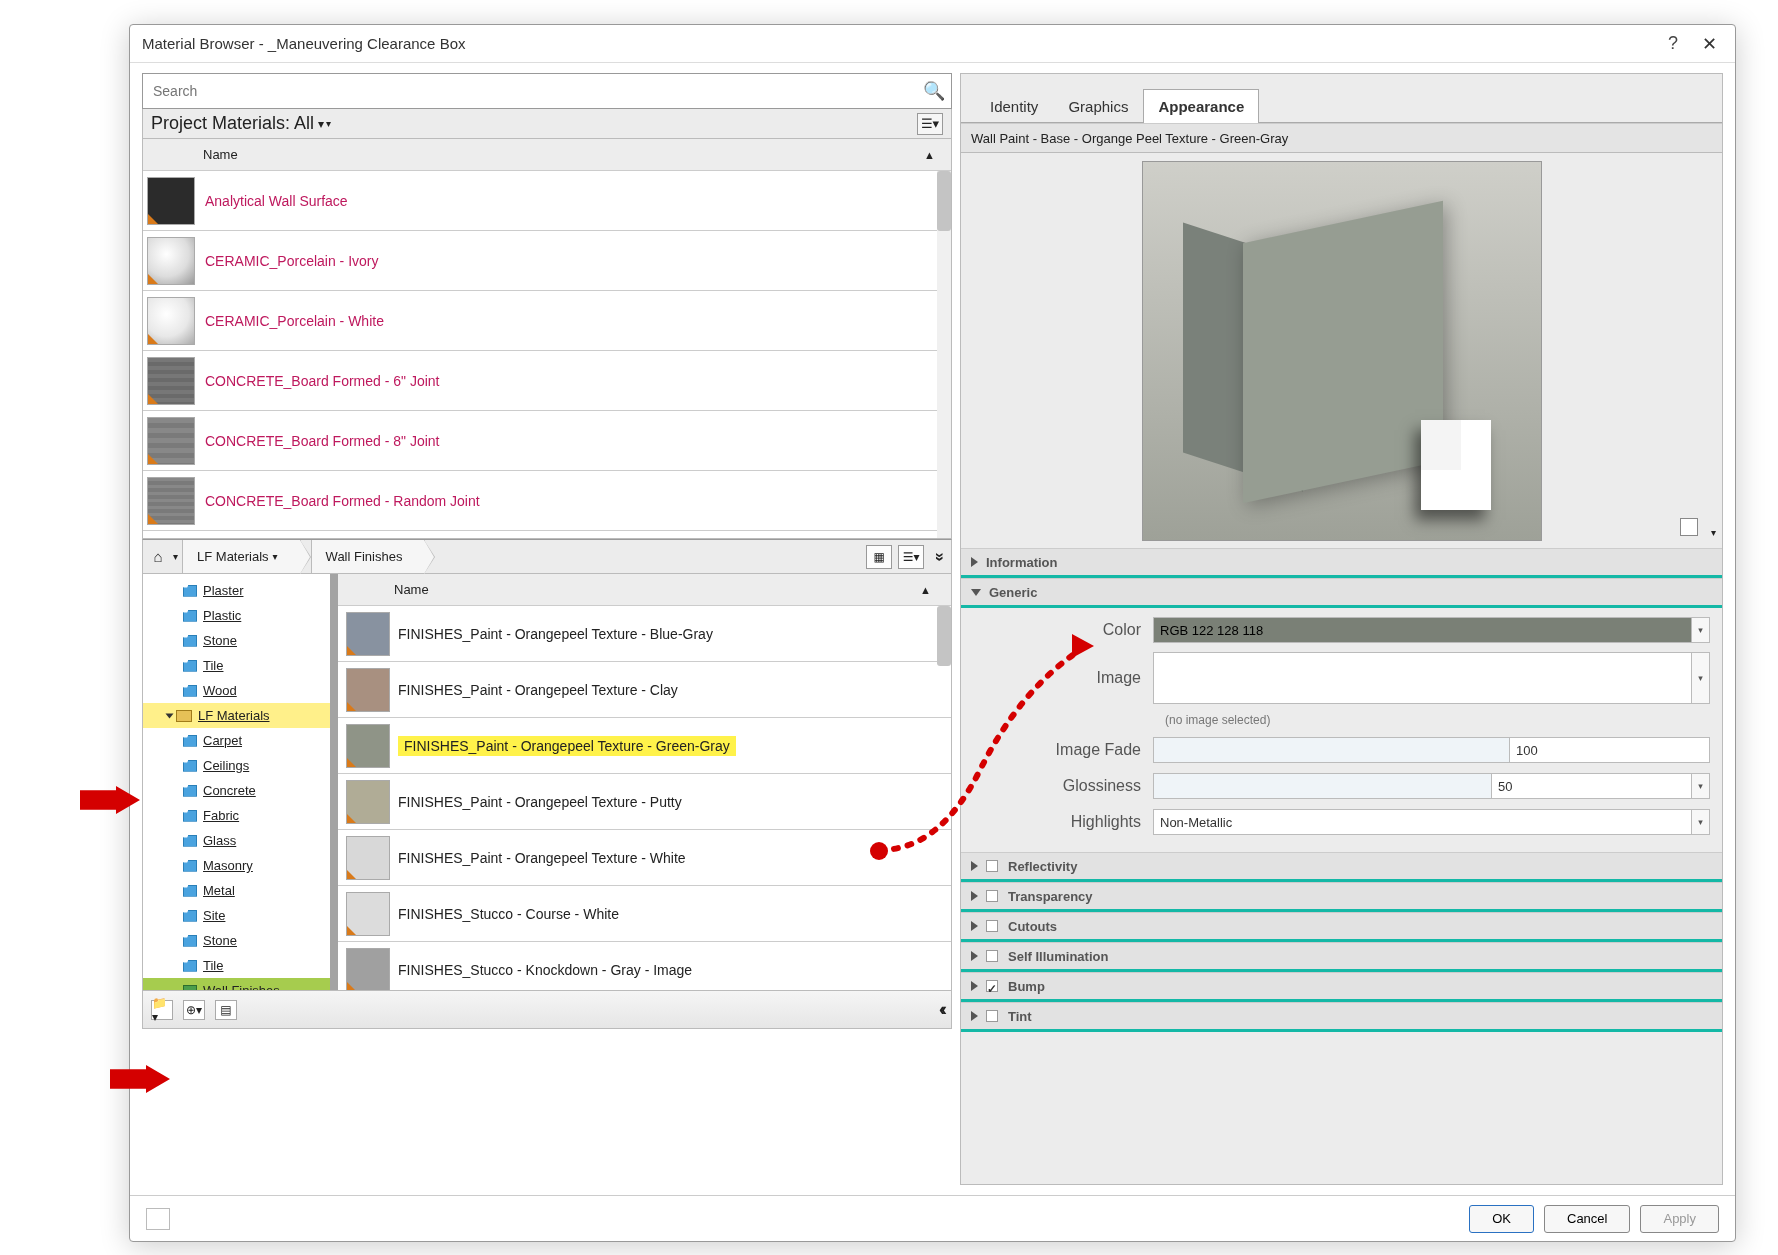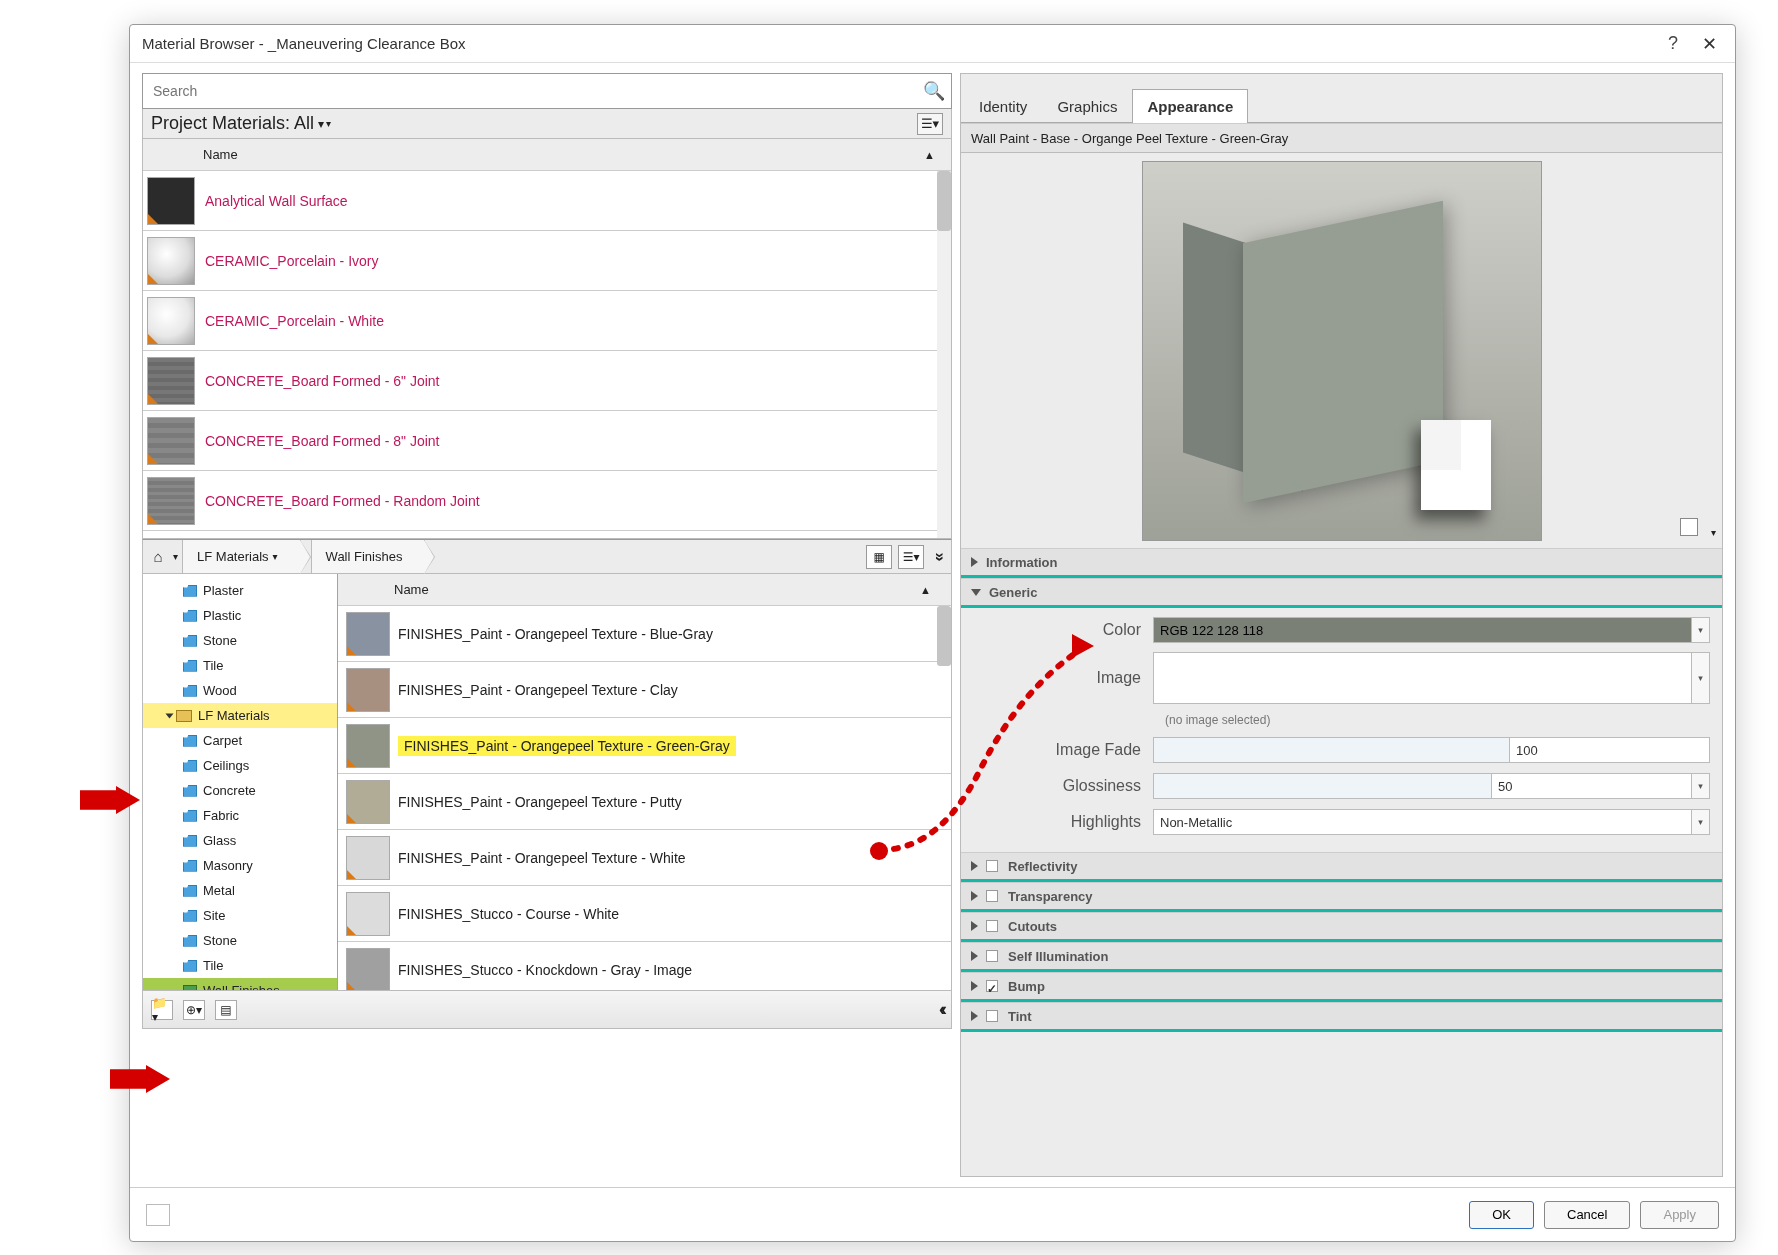--- a/index.html
+++ b/index.html
@@ -39,21 +39,21 @@
   .lower-bar { height:34px; background:#ececec; display:flex; align-items:center; border-bottom:1px solid #bbb;}
   .lower-bar .home { width:30px; text-align:center; font-size:15px;}
   .lower-bar .homecaret { font-size:10px; margin-right:4px;}
   .crumb { position:relative; height:100%; display:flex; align-items:center; padding:0 22px 0 14px; border:1px solid #bbb; border-top:none; border-bottom:none; background:#f6f6f6;}
   .crumb::after { content:""; position:absolute; right:-10px; top:0; width:0; height:0; border-top:17px solid transparent; border-bottom:17px solid transparent; border-left:10px solid #f6f6f6; z-index:2;}
   .crumb::before { content:""; position:absolute; right:-11px; top:0; width:0; height:0; border-top:17px solid transparent; border-bottom:17px solid transparent; border-left:11px solid #bbb; z-index:1;}
   .lower-bar .spacer{flex:1;}
   .lower-bar .sqbtn { width:26px; height:24px; border:1px solid #999; background:#fdfdfd; margin-right:6px; display:flex; align-items:center; justify-content:center; font-size:12px;}
   .lower-bar .chev { font-weight:bold; font-size:16px; margin:0 6px;}
   .lower-split { flex:1; display:flex; overflow:hidden;}
-  .tree { width:195px; background:#fff; border-right:1px solid #a3a3a3; overflow:hidden; padding-top:4px; position:relative;}
+  .tree { width:195px; background:#fff; border-right:8px solid #a3a3a3; overflow:hidden; padding-top:4px; position:relative;text-decoration:underline;}
   .tree-item { display:flex; align-items:center; height:25px; padding-left:40px; font-size:13px; color:#222;}
   .tree-item.level1 { padding-left:24px;}
   .tree-item .fld { width:14px; height:12px; background:#4aa3df; margin-right:6px; border:1px solid #2a7fb8; clip-path: polygon(0 100%, 0 25%, 30% 25%, 40% 0, 100% 0, 100% 100%);}
   .tree-item .fldlib { width:14px; height:12px; background:#4b9e4b; margin-right:6px; border:1px solid #2d6e2d;}
   .tree-item .disc { width:0;height:0; border-left:5px solid #333; border-top:4px solid transparent; border-bottom:4px solid transparent; margin-right:4px;}
   .tree-item.sel { background:#a6cc4e; }
   .tree-item.hl { background:#fff08a;}
   .sublist { flex:1; background:#fff; overflow:hidden; position:relative;}
   .sublist .hdr { height:32px; background:#ededed; display:flex; align-items:center; padding-left:56px; border-bottom:1px solid #ccc; font-size:13px;}
   .sublist .hdr .up { margin-left:auto; margin-right:20px; font-size:11px;}
@@ -61,21 +61,21 @@
   .sublist .row .sw { width:44px; height:44px; margin:0 8px; background:#8f9487; border:1px solid #aaa; position:relative;}
   .sublist .row .sw::after { content:""; position:absolute; left:0; bottom:0; border-left:9px solid #d97a1a; border-top:9px solid transparent;}
   .sublist .row .nm { font-size:14px;}
   .sublist .row.sel .nm { background:#fff24a; padding:2px 6px;}
   .sublist .scroll { position:absolute; right:0; top:32px; width:14px; height:60px; background:#c4c4c4; border-radius:3px;}
   
   .leftfoot { height:38px; border-top:1px solid #bbb; background:linear-gradient(#f5f5f5,#e6e6e6); display:flex; align-items:center; padding:0 8px; gap:10px;}
   .leftfoot .ico { width:22px; height:20px; border:1px solid #aaa; background:#fff; display:flex; align-items:center; justify-content:center; font-size:12px;}
   .leftfoot .dblchev { margin-left:auto; font-size:18px; font-weight:bold; letter-spacing:-4px;}
   
-  .tabs { display:flex; height:49px; align-items:flex-end; border-bottom:1px solid #aaa; background:#ececec; padding-left:3px;}
+  .tabs { display:flex; height:49px; align-items:flex-end; border-bottom:1px solid #aaa; background:#ececec; padding-left:14px;}
   .tab { padding:8px 14px; font-size:15px; color:#333; border:1px solid transparent; border-bottom:none; margin-bottom:-1px;}
   .tab.active { background:#fff; border-color:#aaa; font-weight:600;}
   .asset-title { height:30px; background:#e4e4e4; border-top:1px solid #ccc; border-bottom:1px solid #bbb; display:flex; align-items:center; padding-left:10px; font-size:13px;}
   .preview { height:395px; background:#ececec; display:flex; align-items:center; justify-content:center; position:relative;}
   .preview .img { width:400px; height:380px; background:linear-gradient(#cfcfc9,#9ea198); border:1px solid #999; position:relative; overflow:hidden;}
   .preview .wall { position:absolute; width:200px; height:260px; background:#969d92; transform:skewY(-12deg); left:100px; top:60px; box-shadow:4px 4px 20px rgba(0,0,0,0.3);}
   .preview .wall2 { position:absolute; width:120px; height:230px; background:#7a817a; transform:skewY(18deg); left:40px; top:80px;}
   .preview .chair { position:absolute; right:50px; bottom:30px; width:70px; height:90px; background:#fff; box-shadow:-6px 10px 14px rgba(0,0,0,0.5);}
   .preview .chair::before{content:"";position:absolute;left:0;top:0;width:40px;height:50px;background:#f4f4f4;}
   .preview .cube { position:absolute; bottom:12px; right:24px; width:18px; height:18px; border:1px solid #888; background:#fff;}
@@ -88,21 +88,21 @@
   .sect-body { padding:6px 12px 10px 12px;}
   .proprow { display:flex; align-items:center; height:32px; margin-bottom:4px;}
   .proprow label { width:180px; text-align:right; padding-right:12px; color:#555; font-size:16px;}
   .proprow .field { flex:1; height:26px; border:1px solid #bbb; background:#fff; padding:3px 6px; font-size:13px; color:#333; display:flex; align-items:center;}
   .proprow .colorfield { background:#7a8076; color:#000000;}
   .proprow .note { font-size:12px; color:#777; margin-left:192px;}
   .proprow .pale { background:#eff4f8;}
   .proprow .dd { width:18px; height:26px; border:1px solid #bbb; border-left:none; background:#f7f7f7; display:flex; align-items:center; justify-content:center; font-size:9px; color:#555;}
   .bigimg { height:56px !important;}
   
-  .footer { height:54px; border-top:1px solid #ccc; display:flex; align-items:center; padding:0 16px; gap:10px;}
+  .footer { height:46px; border-top:1px solid #ccc; display:flex; align-items:center; padding:0 16px; gap:10px;}
   .footer .spacer{flex:1;}
   .footer button { height:28px; padding:0 22px; border:1px solid #888; background:#f7f7f7; border-radius:3px; font-size:13px;}
   .footer button.primary { border-color:#2a71c2;}
   .footer button.disabled { color:#999;}
   .footer .propico { width:24px; height:22px; border:1px solid #bbb; background:#fff;}
   
   .arrow { position:absolute; width:60px; height:28px; background:#d40000; clip-path:polygon(0 15%, 60% 15%, 60% 0, 100% 50%, 60% 100%, 60% 85%, 0 85%);}
   .dotcircle { position:absolute; width:18px; height:18px; background:#d40000; border-radius:50%;}
   .dottedpath { position:absolute; pointer-events:none;}
   .redarrowhead { width:0;height:0; border-left:22px solid #d40000; border-top:12px solid transparent; border-bottom:12px solid transparent; position:absolute;}

